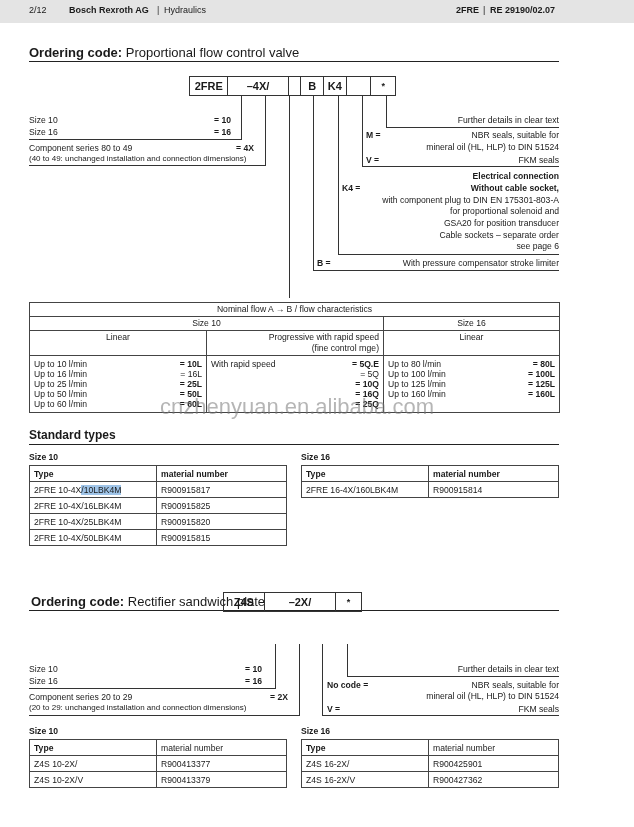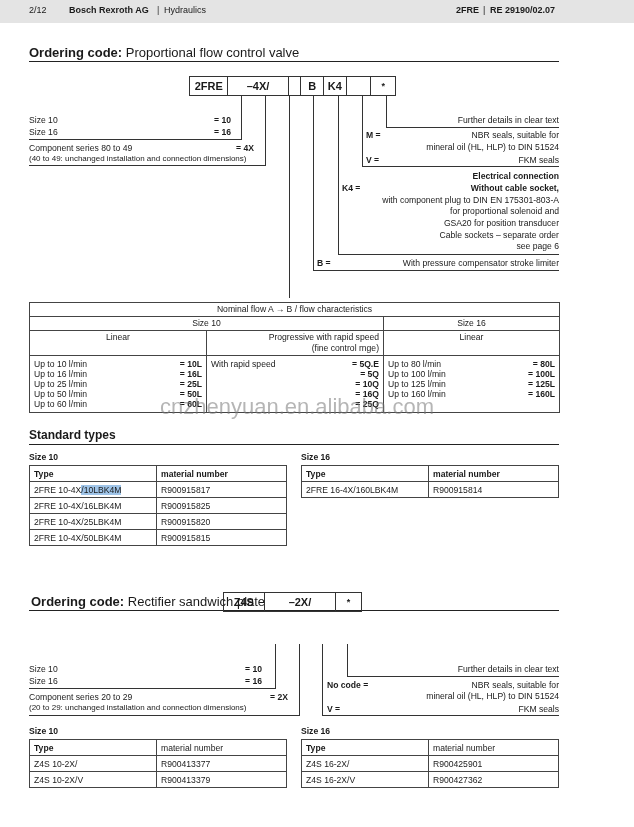--- a/index.html
+++ b/index.html
@@ -112,21 +112,21 @@
     <td style="text-align:center">Linear</td>
   </tr>
   <tr>
     <td style="padding-top:3px;padding-bottom:3px" id="lin10">
           <div class="row2">
             <span>Up to 10 l/min</span>
             <span style="font-weight: bold;">= 10L</span>
           </div>
           <div class="row2">
             <span>Up to 16 l/min</span>
-            <span style="font-weight: bold;">= 16L</span>
+            <span style="font-weight: normal;">= 16L</span>
           </div>
           <div class="row2">
             <span>Up to 25 l/min</span>
             <span style="font-weight: bold;">= 25L</span>
           </div>
           <div class="row2">
             <span>Up to 50 l/min</span>
             <span style="font-weight: bold;">= 50L</span>
           </div>
           <div class="row2">
@@ -134,21 +134,21 @@
             <span style="font-weight: bold;">= 60L</span>
           </div>
         </td>
     <td style="padding-top:3px" id="prog">
           <div class="row2">
             <span>With rapid speed</span>
             <span style="font-weight: bold;">= 5Q.E</span>
           </div>
           <div class="row2">
             <span></span>
-            <span style="font-weight: bold;">= 5Q</span>
+            <span style="font-weight: normal;">= 5Q</span>
           </div>
           <div class="row2">
             <span></span>
             <span style="font-weight: bold;">= 10Q</span>
           </div>
           <div class="row2">
             <span></span>
             <span style="font-weight: bold;">= 16Q</span>
           </div>
           <div class="row2">

